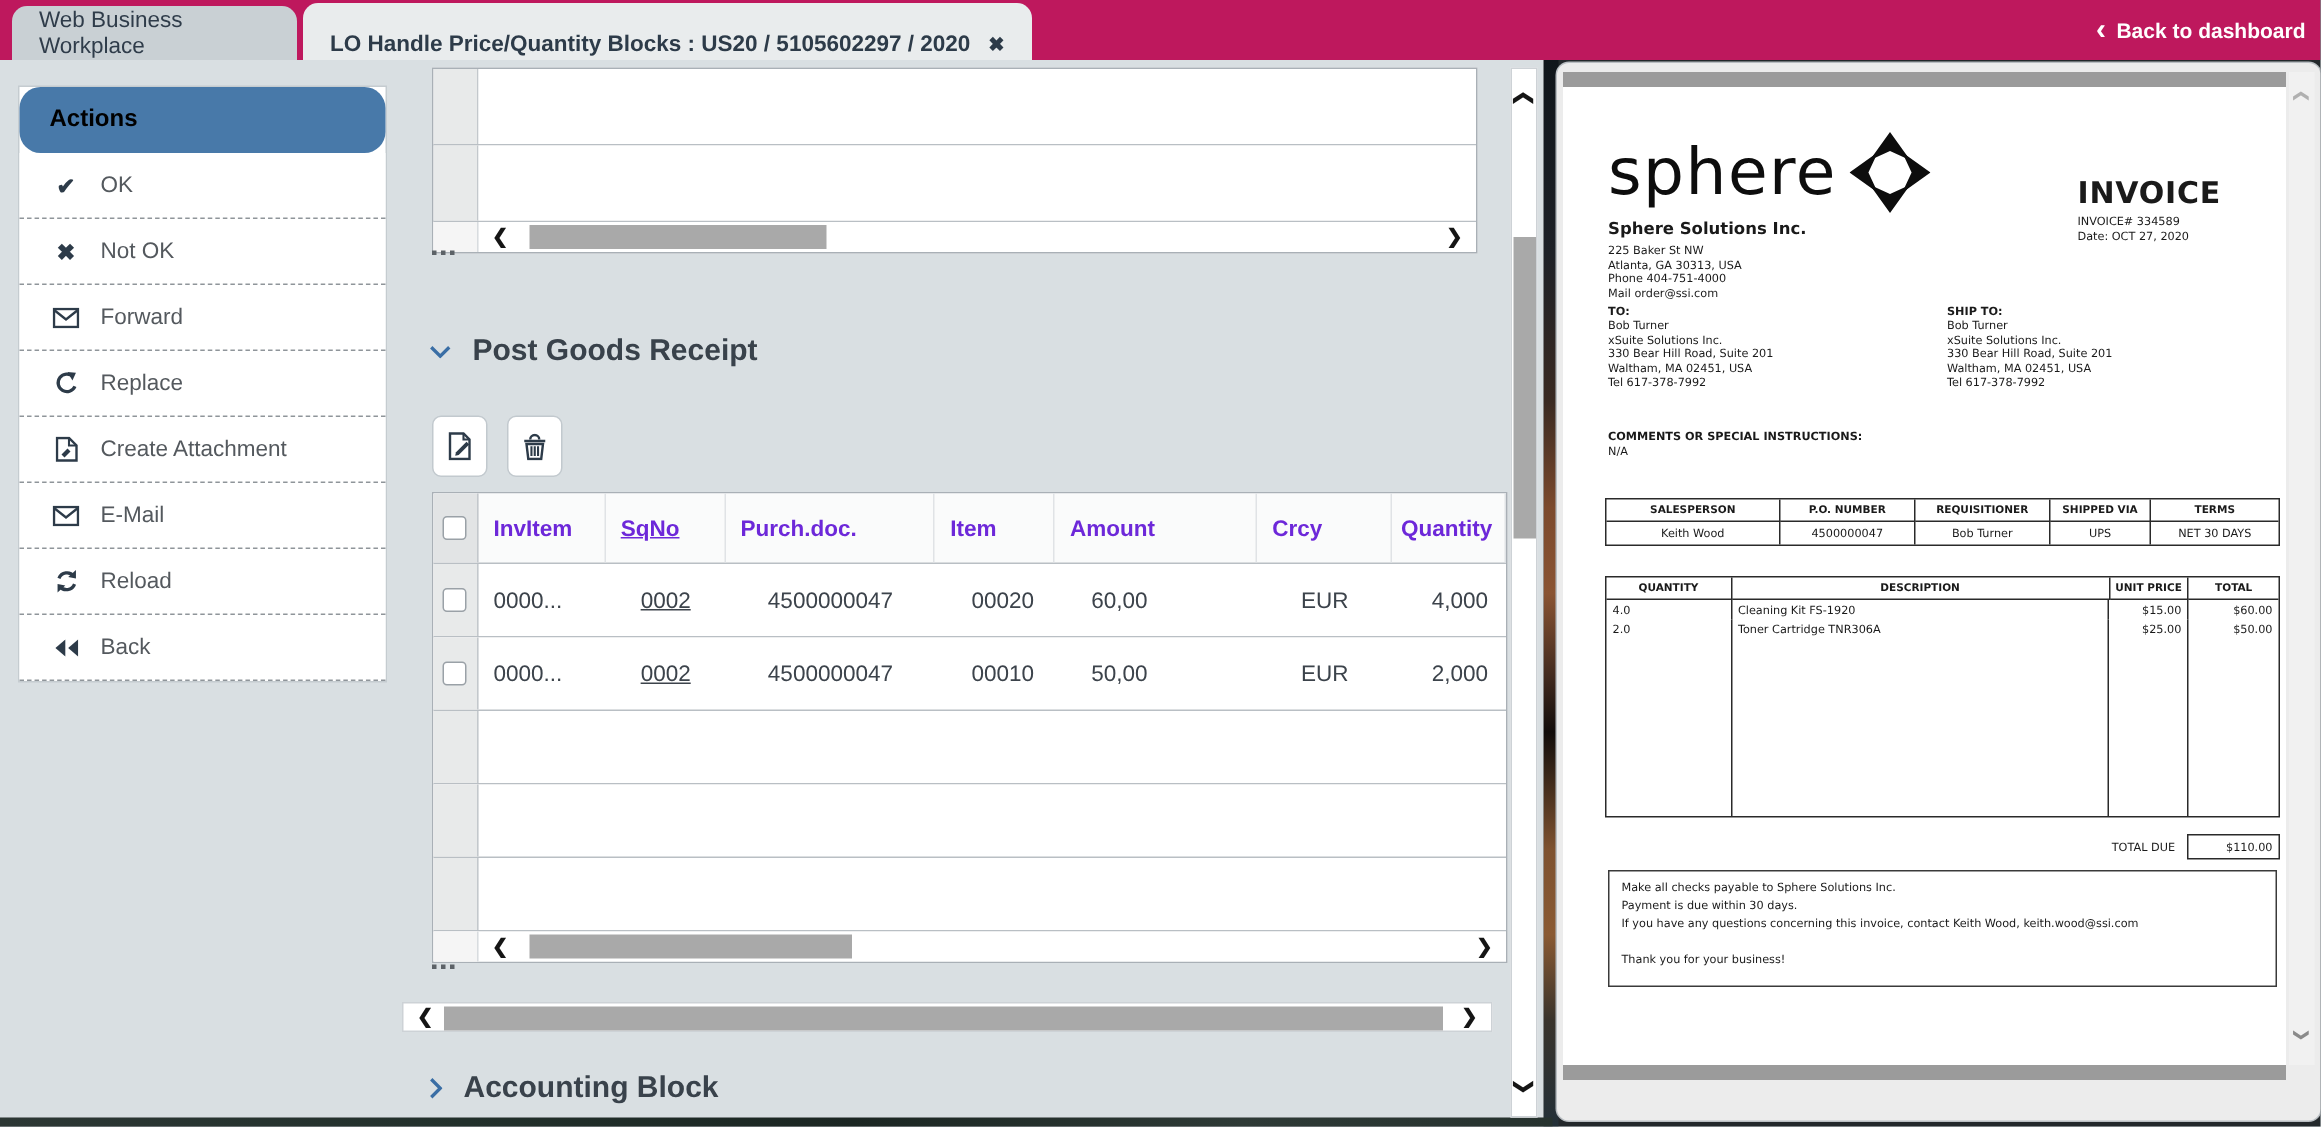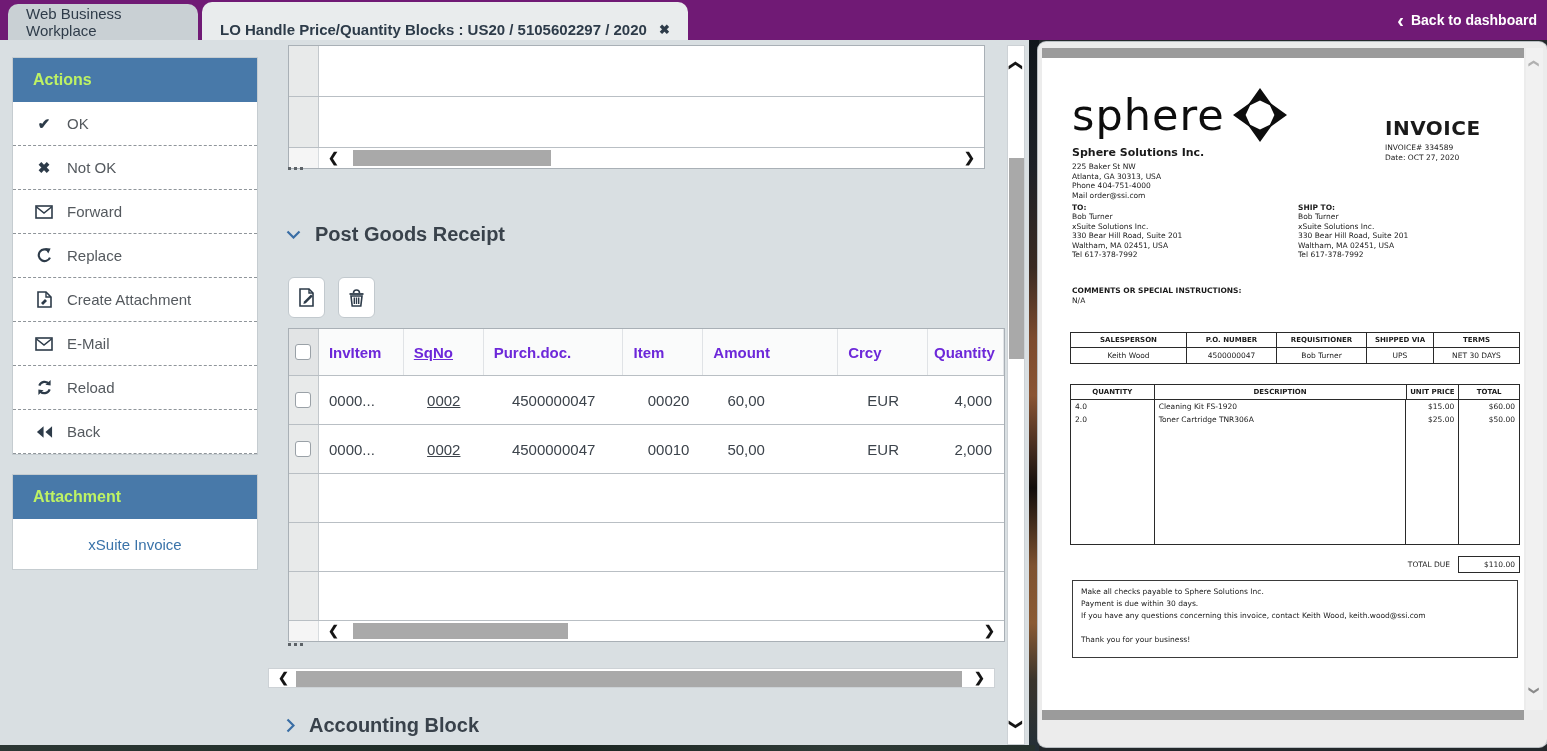--- a/index.html
+++ b/index.html
@@ -7,39 +7,39 @@
   body { font-family:"Liberation Sans", sans-serif; background:#23282b; position:relative; }
   .screen { position:absolute; left:0; top:0; width:1547px; height:751px; }
 
   
   .wallpaper-strip { position:absolute; left:1029px; top:40px; width:10px; height:711px;
     background:linear-gradient(180deg,#10161b 0%,#1e2127 18%,#3a2a22 32%,#7c4a2d 42%,#8a5433 50%,#40291e 58%,#120d0b 63%,#7e5230 74%,#8a5a33 82%,#3a342c 90%,#233038 100%); }
   .bottom-strip { position:absolute; left:0; top:745px; width:1035px; height:6px;
     background:linear-gradient(90deg,#2c3734 0%,#22302b 30%,#1b2622 55%,#2e3a36 80%,#26322e 100%); }
 
   
-  .topbar { position:absolute; left:0; top:0; width:1547px; height:40px; background:#701a75; }
+  .topbar { position:absolute; left:0; top:0; width:1547px; height:40px; background:#be185d; }
   .tab { position:absolute; top:4px; height:36px; display:flex; align-items:center; padding:0 18px;
     border-radius:10px 10px 0 0; font-size:15px; }
   .tab-inactive { left:8px; width:190px; background:#c9d0d4; color:#2f3c4a; justify-content:center; }
   .tab-active { left:202px; background:#e9eced; color:#2d3b49; font-weight:bold; top:2px; height:54px; }
   .tab-close { margin-left:12px; font-size:13px; font-weight:bold; color:#2d3b49; cursor:pointer; }
   .back-link { position:absolute; right:10px; top:0; height:40px; display:flex; align-items:center; gap:7px;
     color:#ffffff; font-size:14px; font-weight:bold; cursor:pointer; }
   .back-chev { font-size:20px; font-weight:bold; line-height:14px; }
 
   
   .app { position:absolute; left:0; top:40px; width:1029px; height:705px; background:#d9dfe2; }
 
   
   .panel { position:absolute; left:13px; width:244px; background:#fff; box-shadow:0 0 0 1px rgba(160,168,174,.35); }
   .panel-actions { top:18px; }
   .panel-attach { top:435px; }
-  .panel-head { height:44px; background:#4879a9; color:#bef264; font-size:16px; font-weight:bold;
-    display:flex; align-items:center; padding-left:20px; }
+  .panel-head { height:44px; background:#4879a9; color:#000000; font-size:16px; font-weight:bold;
+    display:flex; align-items:center; padding-left:20px;border-radius:14px; }
   .action-item { height:44px; display:flex; align-items:center; gap:12px; padding-left:20px;
     border-bottom:1px dashed #8f959a; font-size:15px; color:#54595e; cursor:pointer; background:#fff; }
   .action-icon { width:22px; display:flex; justify-content:center; align-items:center; color:#2d3b49; }
   .action-icon .glyph { font-size:15px; font-weight:bold; color:#2d3b49; }
   .action-icon svg { display:block; }
   .attach-body { height:50px; display:flex; align-items:center; justify-content:center; }
   .attach-link { color:#3a73a9; font-size:15px; cursor:pointer; }
 
   
   .content { position:absolute; left:0; top:0; width:1029px; height:705px; }
@@ -242,26 +242,20 @@
         <span class="action-icon">
           <svg width="17" height="14" viewBox="0 0 18 14">
               <polygon points="8,1 1,7 8,13" fill="#2d3b49"></polygon>
               <polygon points="17,1 10,7 17,13" fill="#2d3b49"></polygon>
             </svg>
         </span>
         <span>Back</span>
       </div>
     </div>
 
-    <div class="panel panel-attach">
-      <div class="panel-head">Attachment</div>
-      <div class="attach-body">
-        <span class="attach-link">xSuite Invoice</span>
-      </div>
-    </div>
 
     <div class="content">
 
       <div class="grid-box top-table">
         <div class="tt-row">
           <div class="tt-stub"></div>
           <div class="tt-cell"></div>
         </div>
         <div class="tt-row">
           <div class="tt-stub"></div>

